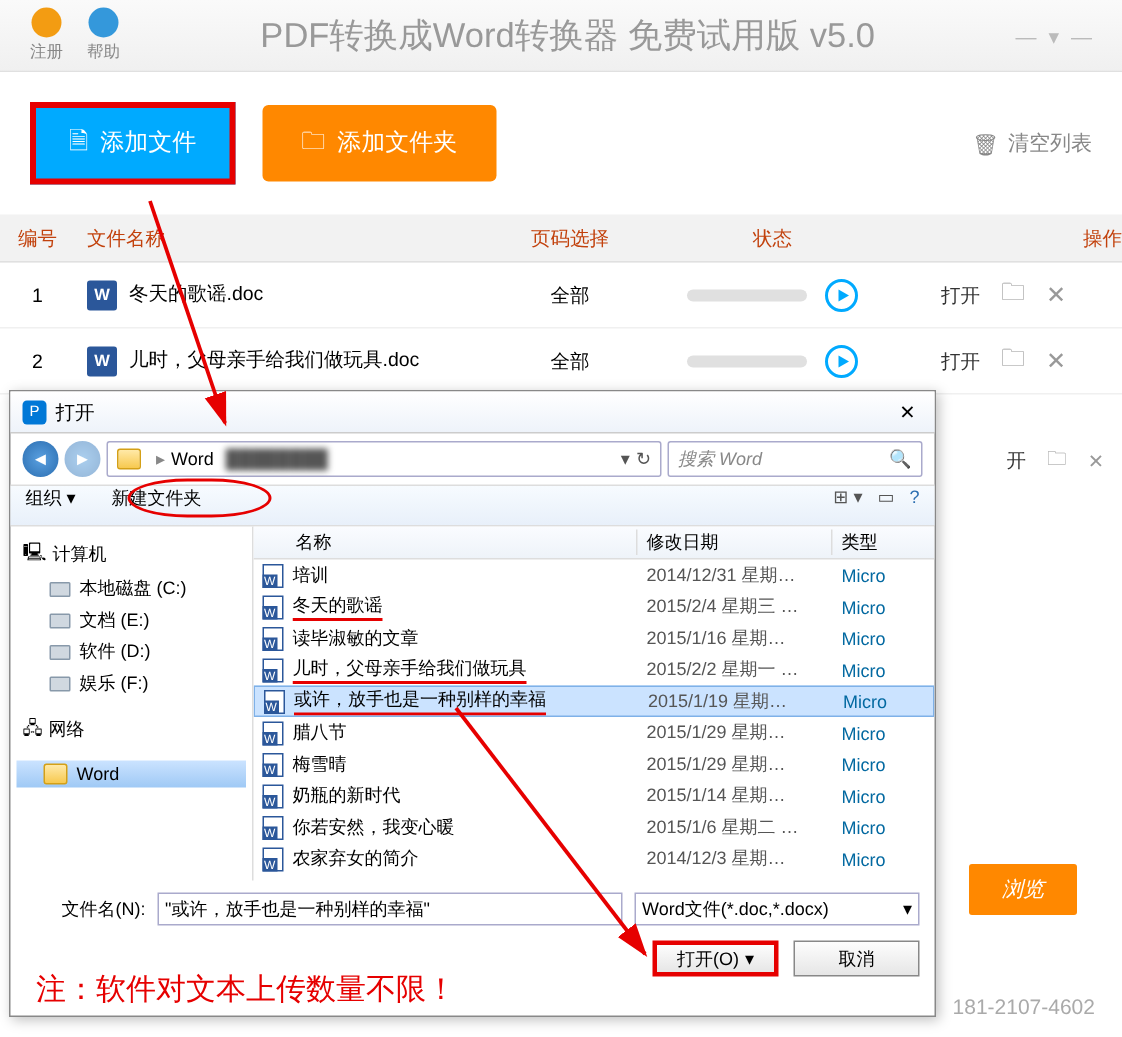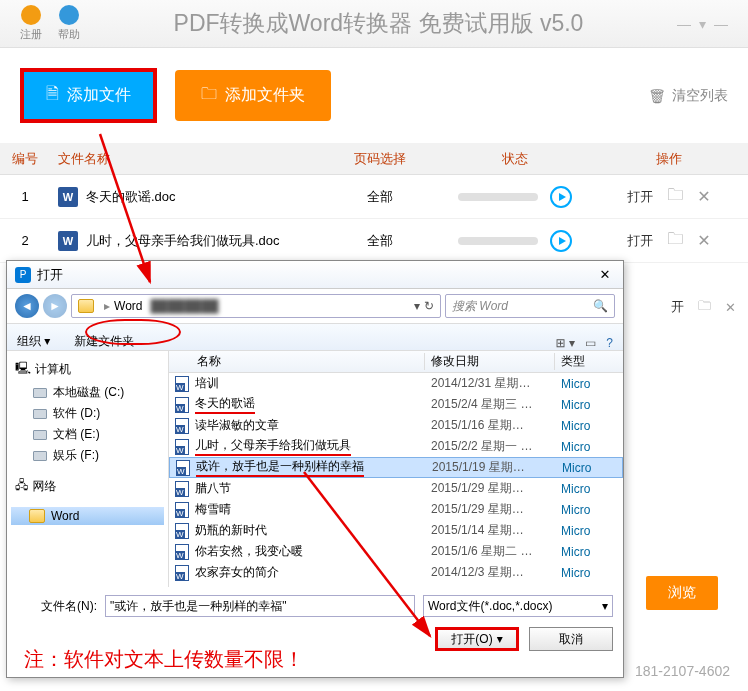--- a/index.html
+++ b/index.html
@@ -21,21 +21,21 @@
 .btn-add-folder { background: #ff8800; color: #fff; padding: 12px 26px; font-size: 16px; display: flex; align-items: center; gap: 8px; border-radius: 4px; cursor: pointer; border: none; }
 .toolbar-spacer { flex: 1; }
 .clear-list { color: #888; font-size: 14px; display: flex; align-items: center; gap: 6px; cursor: pointer; }
 
 
 .table-head { display: flex; background: #f2f2f2; height: 32px; align-items: center; font-size: 13px; color: #c2410c; border-bottom: 1px solid #e0e0e0; }
 .col-idx { width: 50px; text-align: center; }
 .col-name { width: 270px; padding-left: 8px; }
 .col-page { width: 120px; text-align: center; }
 .col-status { width: 150px; text-align: center; }
-.col-ops { flex: 1; text-align: center; }
+.col-ops { flex: 1; text-align: right; }
 
 .row { display: flex; height: 44px; align-items: center; font-size: 13px; border-bottom: 1px solid #f0f0f0; }
 .word-icon { width: 20px; height: 20px; background: #2b579a; color: #fff; font-size: 11px; font-weight: bold; display: inline-flex; align-items: center; justify-content: center; border-radius: 2px; margin-right: 8px; }
 .progress { width: 80px; height: 8px; background: #e0e0e0; border-radius: 4px; display: inline-block; }
 .play-btn { width: 22px; height: 22px; border: 2px solid #00aaff; border-radius: 50%; display: inline-flex; align-items: center; justify-content: center; margin-left: 12px; cursor: pointer; }
 .play-btn::after { content: ""; border-left: 7px solid #00aaff; border-top: 4px solid transparent; border-bottom: 4px solid transparent; margin-left: 2px; }
 .ops { display: flex; gap: 14px; justify-content: center; align-items: center; color: #999; }
 .op-open { color: #333; cursor: pointer; }
 .op-folder, .op-close { cursor: pointer; font-size: 16px; }
 
@@ -50,21 +50,21 @@
 .nav-fwd { opacity: 0.5; }
 .breadcrumb { flex: 1; height: 24px; border: 1px solid #aac; background: #fff; display: flex; align-items: center; padding: 0 6px; font-size: 12px; border-radius: 2px; }
 .bc-folder-icon { width: 16px; height: 14px; background: linear-gradient(#ffe9a8,#f7c94f); border-radius: 2px; margin-right: 6px; border: 1px solid #d4a017; }
 .bc-sep { margin: 0 4px; color: #888; }
 .bc-blur { filter: blur(2px); color: #555; }
 .bc-drop { margin-left: auto; display: flex; gap: 4px; color: #555; }
 .breadcrumb-circle { position: absolute; left: 78px; top: 30px; width: 96px; height: 26px; border: 2px solid #e60000; border-radius: 50%/60%; pointer-events: none; }
 .search-box { width: 170px; height: 24px; border: 1px solid #aac; background: #fff; display: flex; align-items: center; padding: 0 6px; font-size: 12px; color: #888; font-style: italic; border-radius: 2px; }
 .search-box .mag { margin-left: auto; color: #2a6db0; font-style: normal; }
 
-.dlg-toolbar { height: 28px; border-top: 1px solid #ddd; border-bottom: 1px solid #ddd; background: linear-gradient(#f7fbff,#e8f0fa); display: flex; align-items: flex-end; padding: 0 10px; font-size: 12px; gap: 24px; }
+.dlg-toolbar { height: 28px; border-top: 1px solid #ddd; border-bottom: 1px solid #ddd; background: linear-gradient(#f7fbff,#e8f0fa); display: flex; align-items: flex-start; padding: 0 10px; font-size: 12px; gap: 24px; }
 .dlg-toolbar-right { margin-left: auto; display: flex; gap: 10px; color: #555; }
 
 .dlg-body { display: flex; height: 236px; }
 .sidebar { width: 162px; border-right: 1px solid #ddd; padding: 6px 4px; font-size: 12px; overflow: hidden; }
 .sb-group { margin-bottom: 8px; }
 .sb-head { display: flex; align-items: center; gap: 4px; padding: 2px 4px; }
 .sb-item { display: flex; align-items: center; gap: 6px; padding: 2px 4px 2px 22px; }
 .sb-drive { width: 14px; height: 10px; background: #d0d8e0; border: 1px solid #8899aa; border-radius: 1px; }
 .sb-word { background: linear-gradient(#cbe3ff,#9fc9f5); padding: 2px 4px 2px 18px; }
 .sb-word-icon { width: 16px; height: 14px; background: linear-gradient(#ffe9a8,#f7c94f); border-radius: 2px; border: 1px solid #d4a017; }
@@ -92,21 +92,21 @@
 .filetype-select::after { content: "▾"; margin-left: auto; }
 .dlg-buttons { display: flex; gap: 10px; justify-content: flex-end; margin-top: 4px; }
 .dlg-btn { width: 84px; height: 24px; border: 1px solid #888; background: linear-gradient(#fdfdfd,#e6e6e6); font-size: 12px; cursor: pointer; display: flex; align-items: center; justify-content: center; }
 .dlg-btn.open { border: 3px solid #e60000; position: relative; }
 .open-arrow::after { content: "▾"; margin-left: 4px; }
 
 
 .red-note { position: absolute; left: 24px; bottom: 18px; font-size: 20px; color: #e60000; font-weight: 500; }
 
 
-.browse-btn { position: absolute; right: 30px; top: 576px; background: #ff8800; color: #fff; border: none; padding: 8px 22px; font-size: 14px; border-radius: 2px; cursor: pointer; }
+.browse-btn { position: absolute; right: 30px; top: 576px; background: #ff8800; color: #fff; border: none; padding: 8px 22px; font-size: 14px; border-radius: 2px; cursor: pointer; font-style: italic; }
 .phone { position: absolute; right: 18px; bottom: 12px; font-size: 14px; color: #aaa; }
 
 
 .arrows { position: absolute; left: 0; top: 0; pointer-events: none; }
 </style>
 </head>
 <body>
 
 <div class="app-header">
   <div class="header-icons">
@@ -234,25 +234,25 @@
           <span>🖳</span>
           <span>计算机</span>
         </div>
         <div id="sb-drives">
             <div class="sb-item">
               <span class="sb-drive"></span>
               <span>本地磁盘 (C:)</span>
             </div>
             <div class="sb-item">
               <span class="sb-drive"></span>
-              <span>软件 (D:)</span>
+              <span>文档 (E:)</span>
             </div>
             <div class="sb-item">
               <span class="sb-drive"></span>
-              <span>文档 (E:)</span>
+              <span>软件 (D:)</span>
             </div>
             <div class="sb-item">
               <span class="sb-drive"></span>
               <span>娱乐 (F:)</span>
             </div>
           </div>
       </div>
       <div class="sb-group">
         <div class="sb-head">
           <span>🖧</span>

